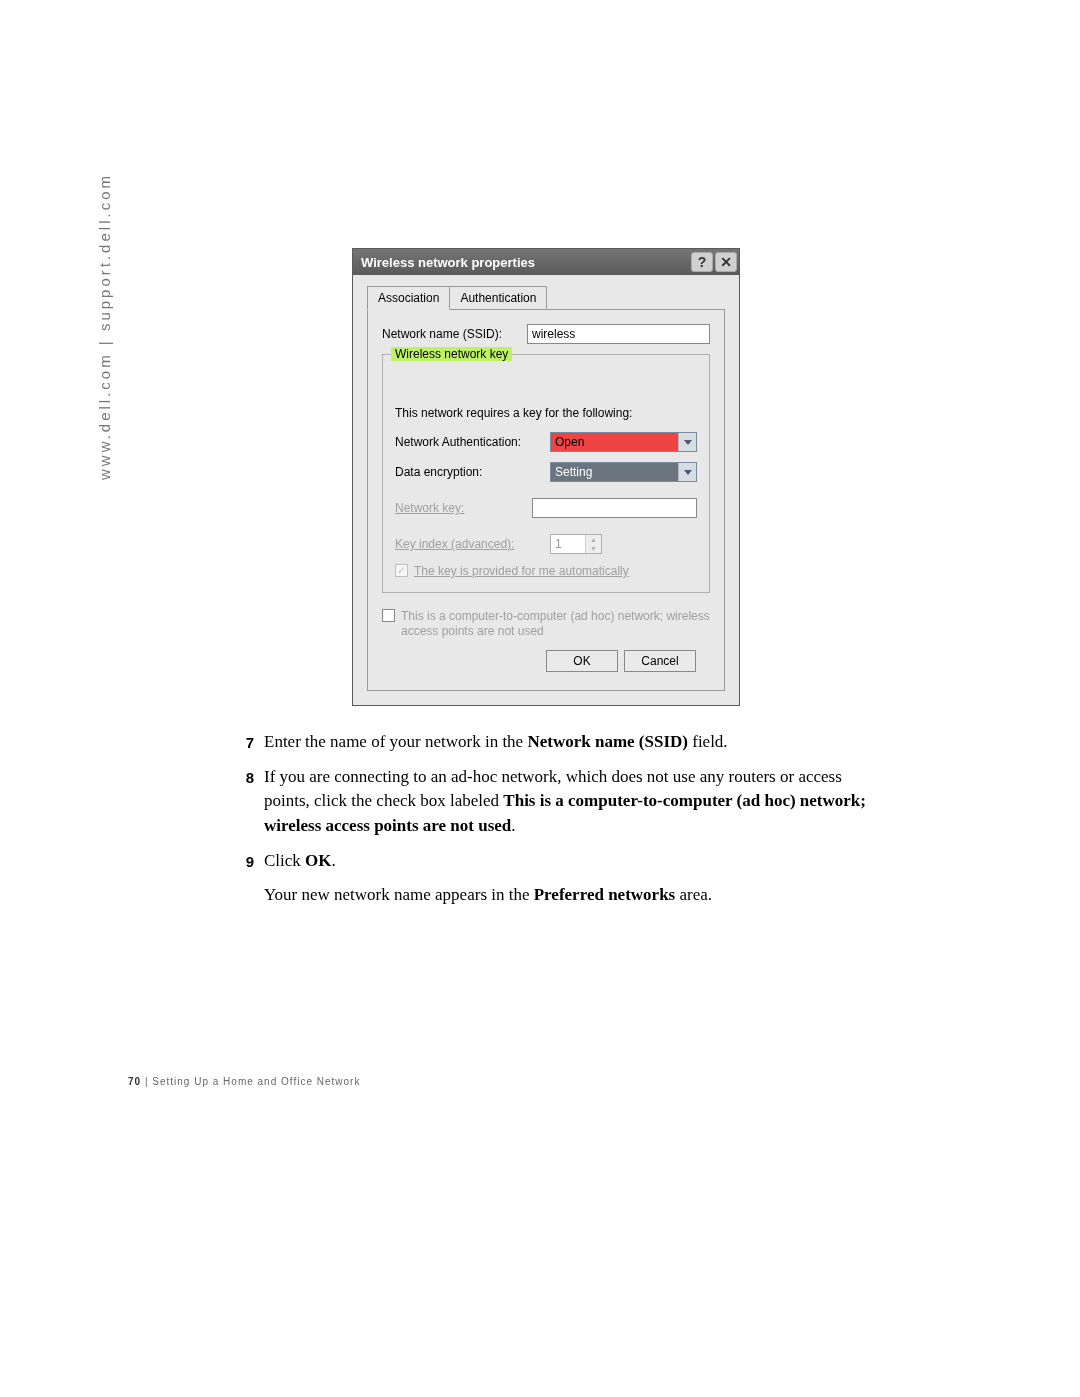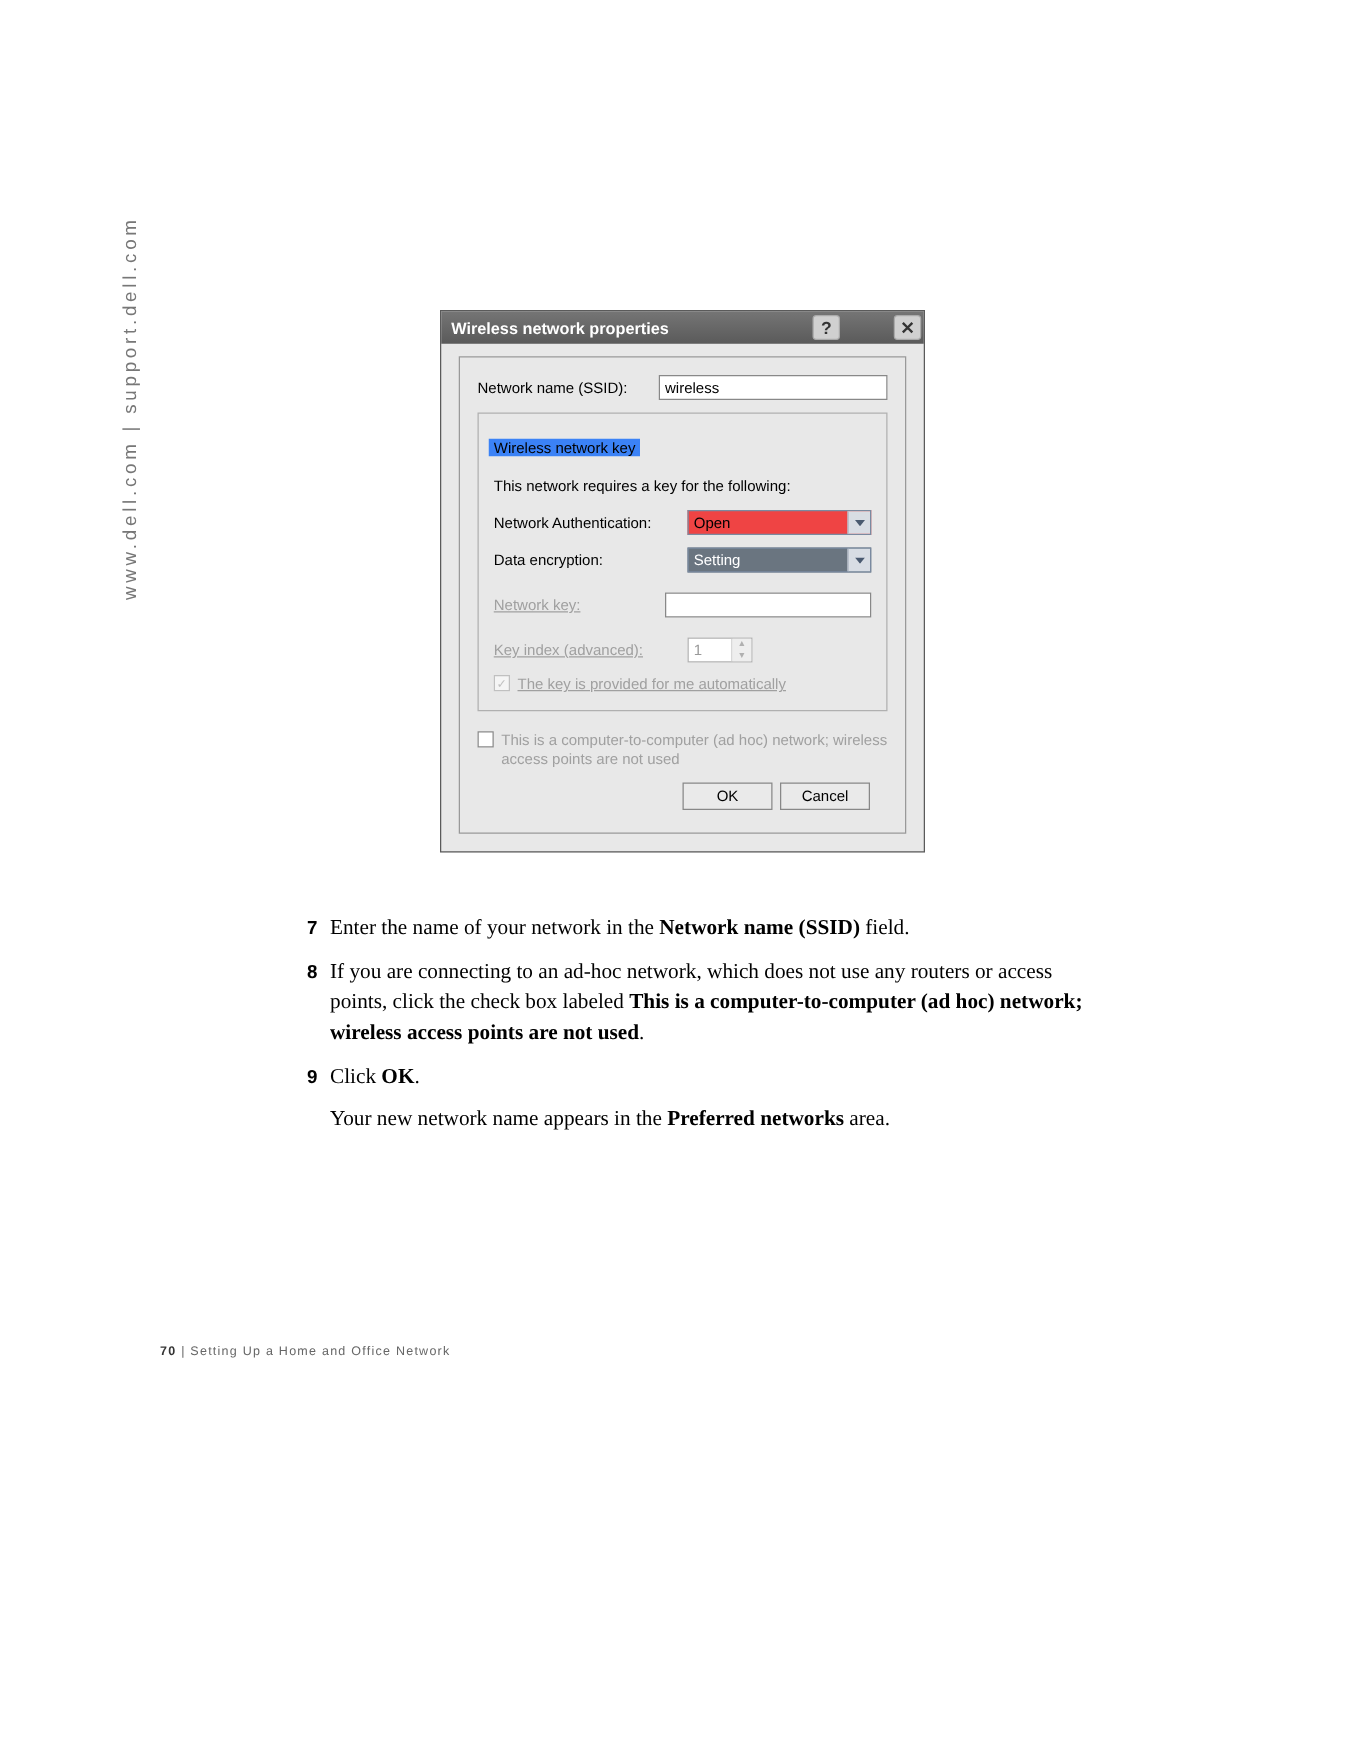--- a/index.html
+++ b/index.html
@@ -34,21 +34,20 @@
     font-size: 12px;
     color: #000;
   }
   .titlebar {
     display: flex;
     align-items: center;
     background: linear-gradient(#757575, #5a5a5a);
     color: #fff;
     height: 26px;
     padding-left: 8px;
-    gap: 41px;
   }
   .titlebar-text {
     flex: 1;
     font-weight: bold;
     font-size: 13px;
   }
   .titlebar-btn {
     width: 22px;
     height: 20px;
     margin-right: 2px;
@@ -108,24 +107,23 @@
   .fieldset {
     border: 1px solid #b0b0b0;
     padding: 14px 12px 12px 12px;
     margin-top: 8px;
     position: relative;
   }
   .fieldset-legend {
     position: absolute;
     top: -8px;
     left: 8px;
-    background: #3b82f6;
+    background: #bef264;
     padding: 0 4px;
     font-size: 12px;
-    margin-top: 28px;
   }
   .fieldset .row label {
     width: 155px;
   }
   .select-wrap {
     flex: 1;
     display: flex;
     height: 20px;
     border: 1px solid #7a8aa0;
     background: #ef4444;
@@ -270,20 +268,24 @@
 
 <div class="side-url">www.dell.com | support.dell.com</div>
 
 <div class="dialog">
   <div class="titlebar">
     <span class="titlebar-text">Wireless network properties</span>
     <span class="titlebar-btn">?</span>
     <span class="titlebar-btn">✕</span>
   </div>
   <div class="dialog-body">
+    <div class="tabs">
+      <div class="tab active">Association</div>
+      <div class="tab">Authentication</div>
+    </div>
     <div class="tab-panel">
       <div class="row">
         <label>Network name (SSID):</label>
         <input class="text-input" value="wireless" style="">
       </div>
       <div class="fieldset">
         <span class="fieldset-legend">Wireless network key</span>
         <div style="margin-bottom:12px;margin-top:37px;">This network requires a key for the following:</div>
 
         <div class="row">

